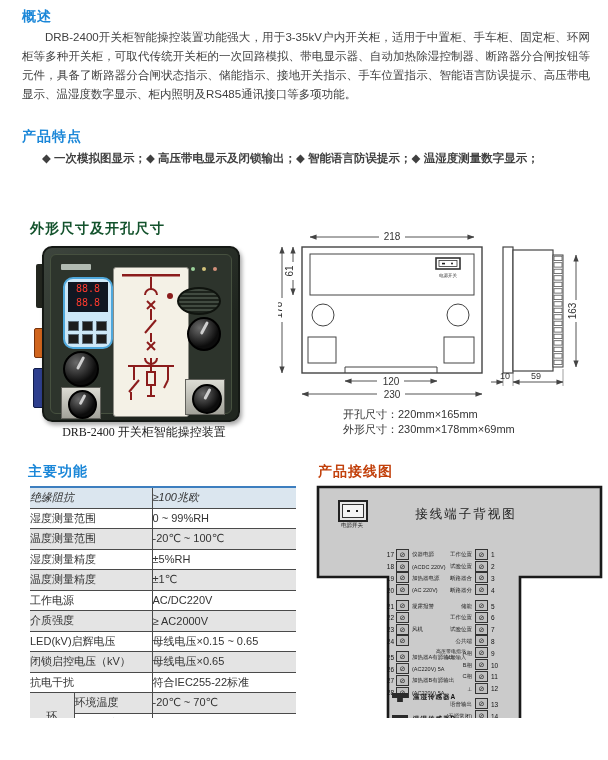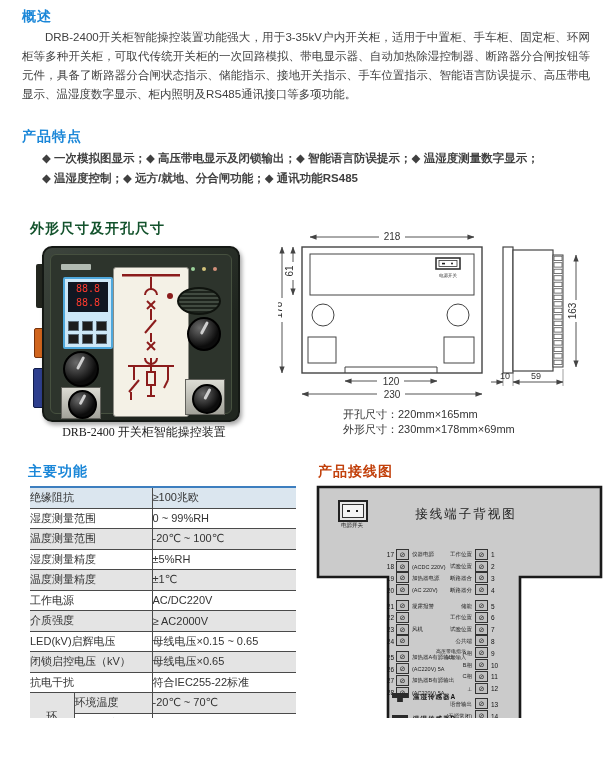--- a/index.html
+++ b/index.html
@@ -14,21 +14,21 @@
 
   
   table.spec{border-collapse:collapse;table-layout:fixed;width:266px;border-top:2px solid #3d7ebf;border-bottom:2px solid #4a4a4a;}
   table.spec td{font-size:11px;color:#333;height:19.5px;padding:0;vertical-align:middle;}
   table.spec tr{border-top:1px solid #4a4a4a;}
   td.c1{padding-left:14px;border-right:1px solid #4a4a4a;}
   td.c1b{padding-left:10px;border-right:1px solid #4a4a4a;}
   td.c2{padding-left:12px;}
   td.envc{text-align:center;border-right:1px solid #4a4a4a;font-size:11px;line-height:13px;}
   tr.shade{background:#e4e4e4;}
-  tr.first{background:#dbe6ef;}
+  tr.first{background:#dbe6ef;font-style:italic;}
 
   
   #wiring{position:absolute;left:316px;top:485px;width:290px;height:268px;}
   #wiring .ps-outer{position:absolute;left:22px;top:15px;width:26px;height:18px;border:2px solid #222;background:#e8e8e8;}
   #wiring .ps-inner{position:absolute;left:2px;top:2px;right:2px;bottom:2px;border:1px solid #333;background:#f4f4f4;}
   #wiring .ps-inner i{position:absolute;top:5px;width:3px;height:2px;background:#222;}
   #wiring .ps-lab{position:absolute;left:14px;top:37px;width:44px;font-size:5.5px;color:#222;text-align:center;}
   #wiring .wtitle{position:absolute;left:80px;top:21px;width:140px;text-align:center;font-size:12.5px;letter-spacing:2px;color:#222;}
   .tstrip{position:absolute;}
   .trow{display:flex;align-items:center;height:11.8px;}
@@ -44,21 +44,21 @@
   .sensor .plug{width:16px;height:9px;background:#2a2a2a;
      clip-path:polygon(0 0,100% 0,100% 55%,68% 55%,68% 100%,32% 100%,32% 55%,0 55%);}
   .sensor .slab{font-size:6.5px;font-weight:bold;color:#111;margin-left:5px;letter-spacing:1px;}
 
   
   #photo{position:absolute;left:36px;top:246px;width:200px;height:174px;}
   .att{position:absolute;z-index:0;}
   .dev{position:absolute;left:6px;top:0;width:194px;height:172px;z-index:1;border-radius:10px;
        background:linear-gradient(135deg,#3d453d,#20261f 70%);border:2px solid #141814;box-shadow:2px 3px 4px rgba(0,0,0,.35);}
   .dev-panel{position:absolute;left:6px;top:6px;right:6px;bottom:6px;border-radius:6px;background:#2d342c;border:1px solid #46503f;}
-  .lcd{position:absolute;left:12px;top:22px;width:46px;height:68px;background:#cde8f8;border:2px solid #4fa8dc;border-radius:2px;}
+  .lcd{position:absolute;left:12px;top:22px;width:46px;height:68px;background:#cde8f8;border:2px solid #4fa8dc;border-radius:10px;}
   .lcd .scr{position:absolute;left:3px;top:3px;right:3px;height:30px;background:#101722;color:#ff3a2e;
        font-family:"DejaVu Sans Mono",monospace;font-size:10px;line-height:14px;text-align:center;}
   .lcd .btns{position:absolute;left:3px;bottom:3px;right:3px;display:flex;flex-wrap:wrap;gap:3px;}
   .lcd .btns i{width:9px;height:8px;background:#1d1d1d;border:1px solid #5c6c78;}
   .knob{position:absolute;border-radius:50%;background:radial-gradient(circle at 35% 30%,#6a6a6a,#0c0c0c 65%);border:2px solid #000;}
   .knob:after{content:"";position:absolute;left:45%;top:8%;width:10%;height:45%;background:#cfcfcf;transform:rotate(28deg);border-radius:2px;}
   .plate{position:absolute;background:linear-gradient(#dcdcd4,#a3a39a);border:1px solid #62625c;}
   .mimic{position:absolute;left:62px;top:12px;width:74px;height:148px;background:#f4f1e6;border:1px solid #8d8d85;border-radius:3px;}
   .leds{position:absolute;right:14px;top:12px;display:flex;gap:7px;}
   .leds i{width:4px;height:4px;border-radius:50%;}
@@ -69,21 +69,20 @@
 </head>
 <body>
 
 <div id="app">
 
   <div class="abs h" style="left: 22px; top: 8px; color: rgb(27, 135, 216);">概述</div>
   <div class="abs body-text" style="left:22px;top:28px;width:568px;">DRB-2400开关柜智能操控装置功能强大，用于3-35kV户内开关柜，适用于中置柜、手车柜、固定柜、环网柜等多种开关柜，可取代传统开关柜的一次回路模拟、带电显示器、自动加热除湿控制器、断路器分合闸按钮等元件，具备了断路器分合闸状态指示、储能指示、接地开关指示、手车位置指示、智能语言防误提示、高压带电显示、温湿度数字显示、柜内照明及RS485通讯接口等多项功能。</div>
 
   <div class="abs h" style="left: 22px; top: 128px; color: rgb(27, 135, 216);">产品特点</div>
   <div class="abs feat" style="left:42px;top:148px;width:560px;">◆ 一次模拟图显示；◆ 高压带电显示及闭锁输出；◆ 智能语言防误提示；◆ 温湿度测量数字显示；</div>
-  <div class="abs feat" style="left:42px;top:168px;width:560px;">◆ 温湿度控制；◆ 远方/就地、分合闸功能；◆ 通讯功能RS485</div>
 
   <div class="abs h" style="left: 30px; top: 220px; color: #14532d;">外形尺寸及开孔尺寸</div>
 
   <div id="photo">
     <div class="att" style="left:0;top:18px;width:12px;height:44px;background:#23261f;border-radius:2px;"></div>
     <div class="att" style="left:-2px;top:82px;width:14px;height:28px;background:#d0651e;border:1px solid #79330c;border-radius:2px;"></div>
     <div class="att" style="left:-3px;top:122px;width:16px;height:38px;background:#2e3f8e;border:1px solid #101c4a;border-radius:2px;"></div>
     <div class="dev">
       <div class="dev-panel">
         <div class="tag"></div>

